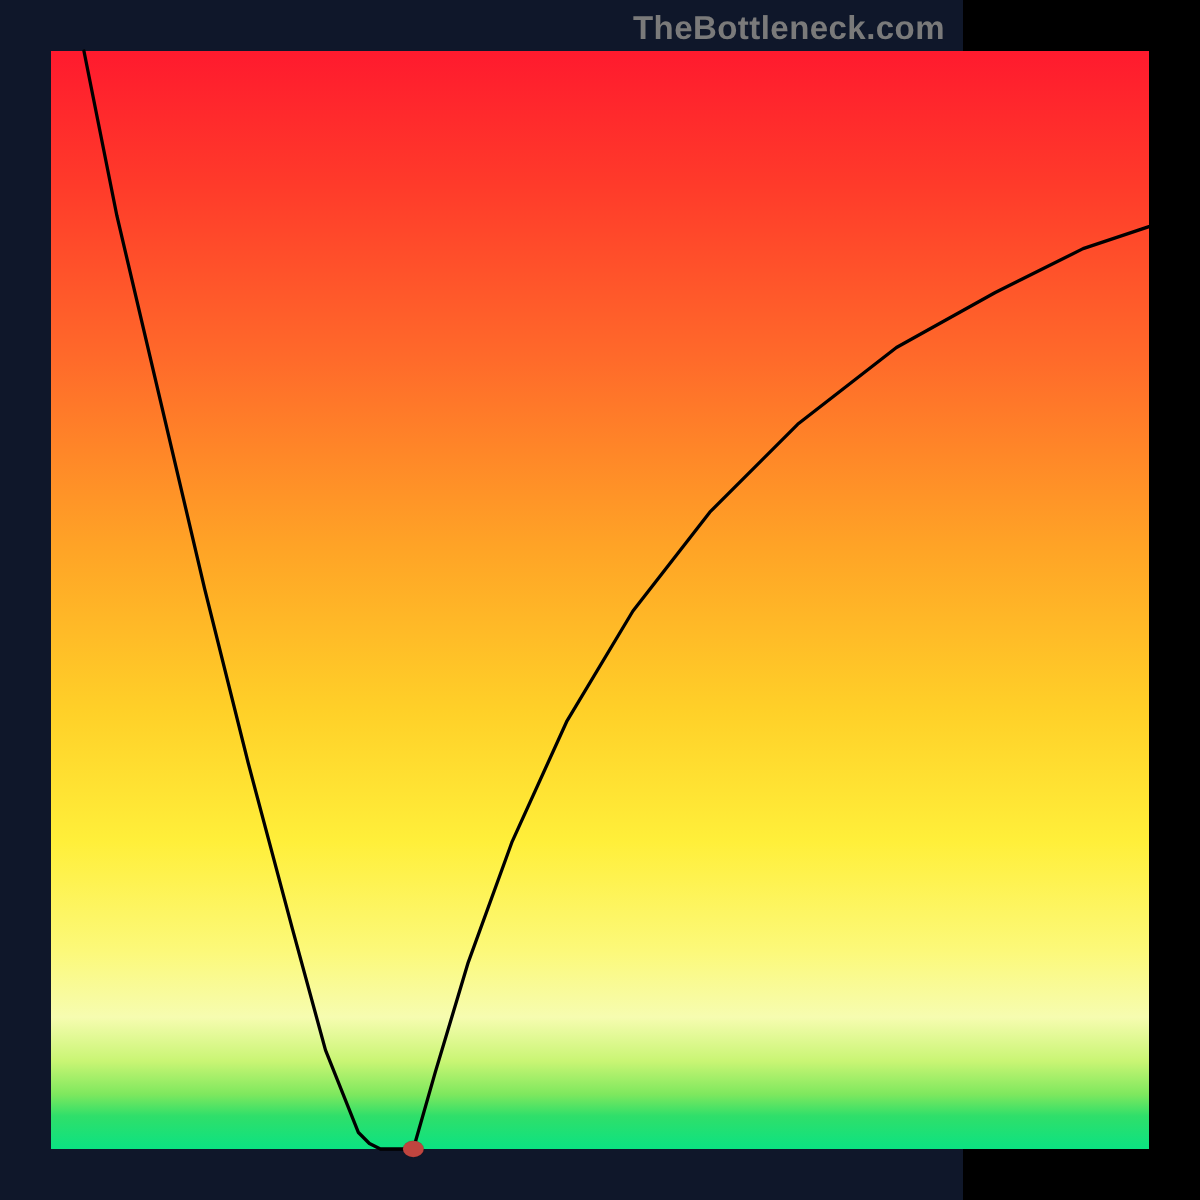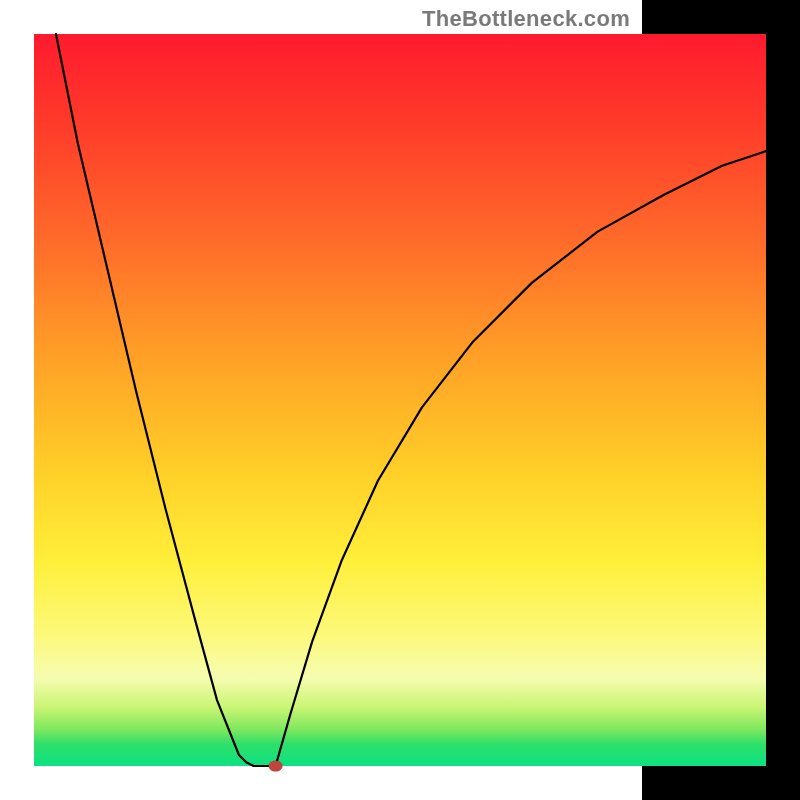--- a/index.html
+++ b/index.html
@@ -8,21 +8,21 @@
     width: 800px;
     height: 800px;
     background: #000;
     font-family: Arial, Helvetica, sans-serif;
     overflow: hidden;
   }
   .frame {
     position: relative;
     width: 642px;
     height: 800px;
-    background: #ffffff;
+    background: #0f172a;
     text-align: right;
   }
   .watermark {
     position: absolute;
     top: 6px;
     right: 12px;
     color: #7a7a7a;
     font-size: 22px;
     font-weight: 600;
     letter-spacing: 0.3px;

